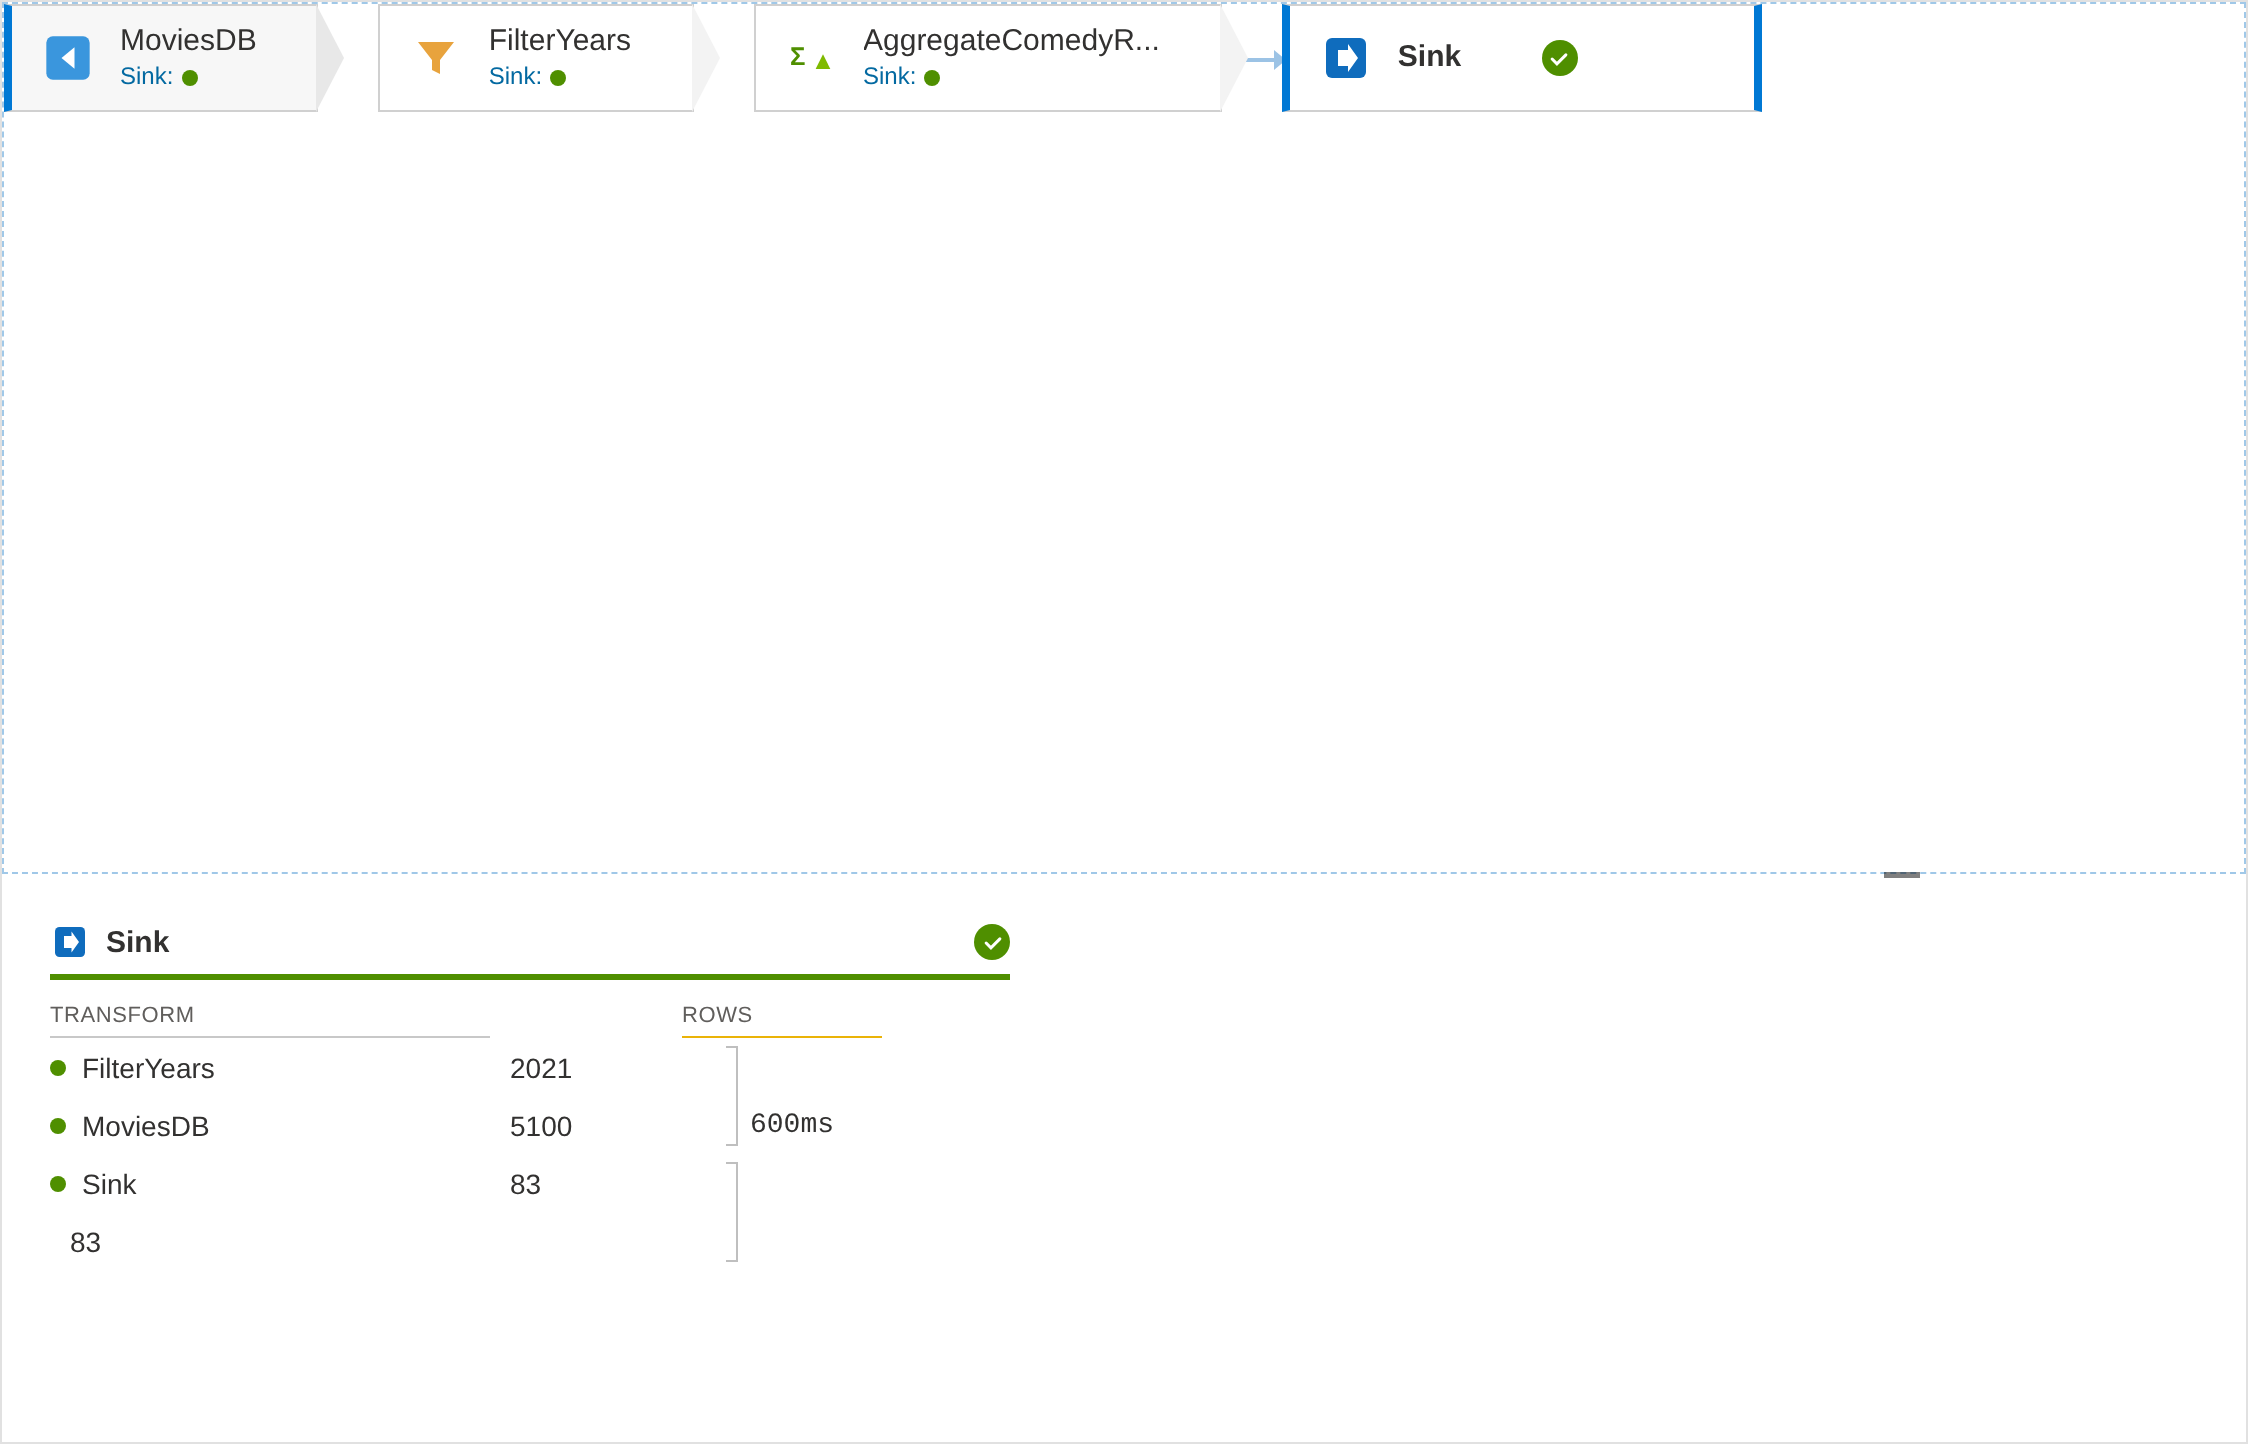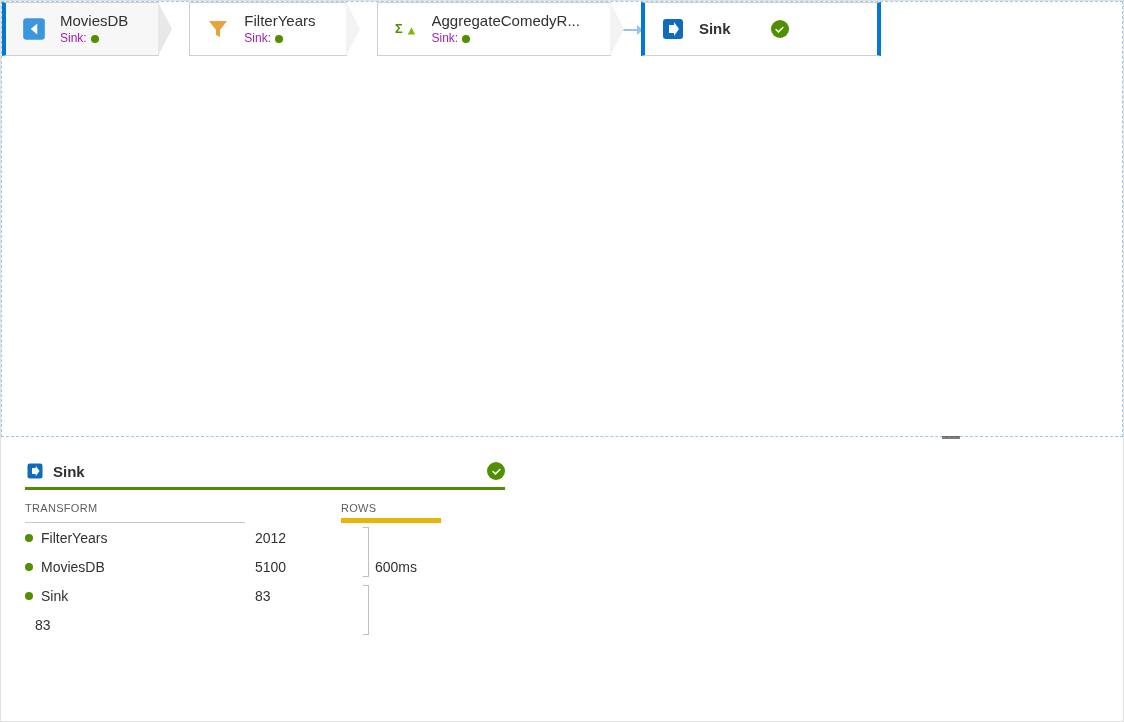--- a/index.html
+++ b/index.html
@@ -40,50 +40,50 @@
     z-index: 1;
   }
   .chevron.light { border-left-color: #f3f3f3; }
   .icon-box {
     width: 32px; height: 30px;
     display: flex; align-items: center; justify-content: center;
     margin-right: 10px;
   }
   .node-text { display: flex; flex-direction: column; line-height: 1.3; }
   .node-title { font-size: 15px; font-weight: 400; color: #323130; white-space: nowrap; max-width: 160px; overflow: hidden; text-overflow: ellipsis;}
-  .node-sub { font-size: 12px; color: #a21caf; display: flex; align-items: center; gap: 4px;}
+  .node-sub { font-size: 12px; color: #0369a1; display: flex; align-items: center; gap: 4px;}
   .dot-green { width: 8px; height: 8px; border-radius: 50%; background: #4f8f00; display: inline-block; }
 
   .arrow-spacer { width: 28px; display: flex; align-items: center; justify-content: center; }
   .arrow-line { width: 20px; height: 2px; background: #9cc3e5; position: relative; }
   .arrow-line::after { content:""; position:absolute; right:-6px; top:-4px; border-top:5px solid transparent; border-bottom:5px solid transparent; border-left:6px solid #9cc3e5;}
 
   .check-circle { width: 18px; height: 18px; border-radius: 50%; background: #4f8f00; display:flex; align-items:center; justify-content:center; margin-left: 40px;}
   .check-circle svg { width:11px; height:11px; }
 
   .resize-handle { position:absolute; bottom:-3px; left:50%; width:18px; height:3px; background:#000; opacity:0.5; transform: translateX(380px);}
 
   
   .lower { padding: 24px 24px 0 24px; }
   .panel-header { display:flex; align-items:center; width: 480px; border-bottom: 3px solid #4f8f00; padding-bottom: 6px;}
   .panel-header .icon-box { width:20px; height:20px; margin-right: 8px;}
   .panel-title { font-weight: 600; font-size: 15px; flex:1; }
   .panel-header .check-circle { margin-left:auto; }
 
   .table-headers { display:flex; margin-top: 8px; font-size: 11px; letter-spacing: 0.3px; color: #605e5c; gap: 43px; }
   .col-transform { width: 220px; border-bottom:1px solid #c8c8c8; padding: 4px 0;}
-  .col-rows { width: 100px; border-bottom:5px solid #eab308; padding: 4px 0;}
+  .col-rows { width: 100px; border-bottom:1px solid #eab308; padding: 4px 0;}
   .col-time { width: 160px; border-bottom:1px solid #c8c8c8; padding: 4px 0;}
   .col-gap { width: 10px; }
 
   .table-body { position: relative; }
   .row { display:flex; align-items:center; height: 29px; font-size: 14px;}
   .row .col-transform { border:none; display:flex; align-items:center; gap:8px; font-size:14px; color:#323130;}
   .row .col-rows { border:none; font-size:14px;}
-  .row .col-time { border:none; font-size:14px; padding-left: 10px;}
+  .row .col-time { border:none; font-size:14px; padding-left: 10px; font-family: Liberation Mono, monospace;}
   .bracket { position:absolute; border-right: 1px solid #bfbfbf; border-top: 1px solid #bfbfbf; border-bottom: 1px solid #bfbfbf; width: 6px; }
   .bracket.b1 { top: 4px; height: 50px; left: 338px; }
   .bracket.b2 { top: 62px; height: 50px; left: 338px; }
 </style>
 </head>
 <body>
 
 <div class="canvas">
   <div class="flow-row">
 
@@ -192,21 +192,21 @@
   <div class="table-body">
     <div class="bracket b1"></div>
     <div class="bracket b2"></div>
 
     <div class="row">
       <div class="col-transform">
           <span class="dot-green"></span>
           <span>FilterYears</span>
         </div>
       <div class="col-gap"></div>
-      <div class="col-rows">2012</div>
+      <div class="col-rows">2021</div>
       <div class="col-gap"></div>
       <div class="col-time"></div>
     </div>
     <div class="row">
       <div class="col-transform">
           <span class="dot-green"></span>
           <span>MoviesDB</span>
         </div>
       <div class="col-gap"></div>
       <div class="col-rows">5100</div>

